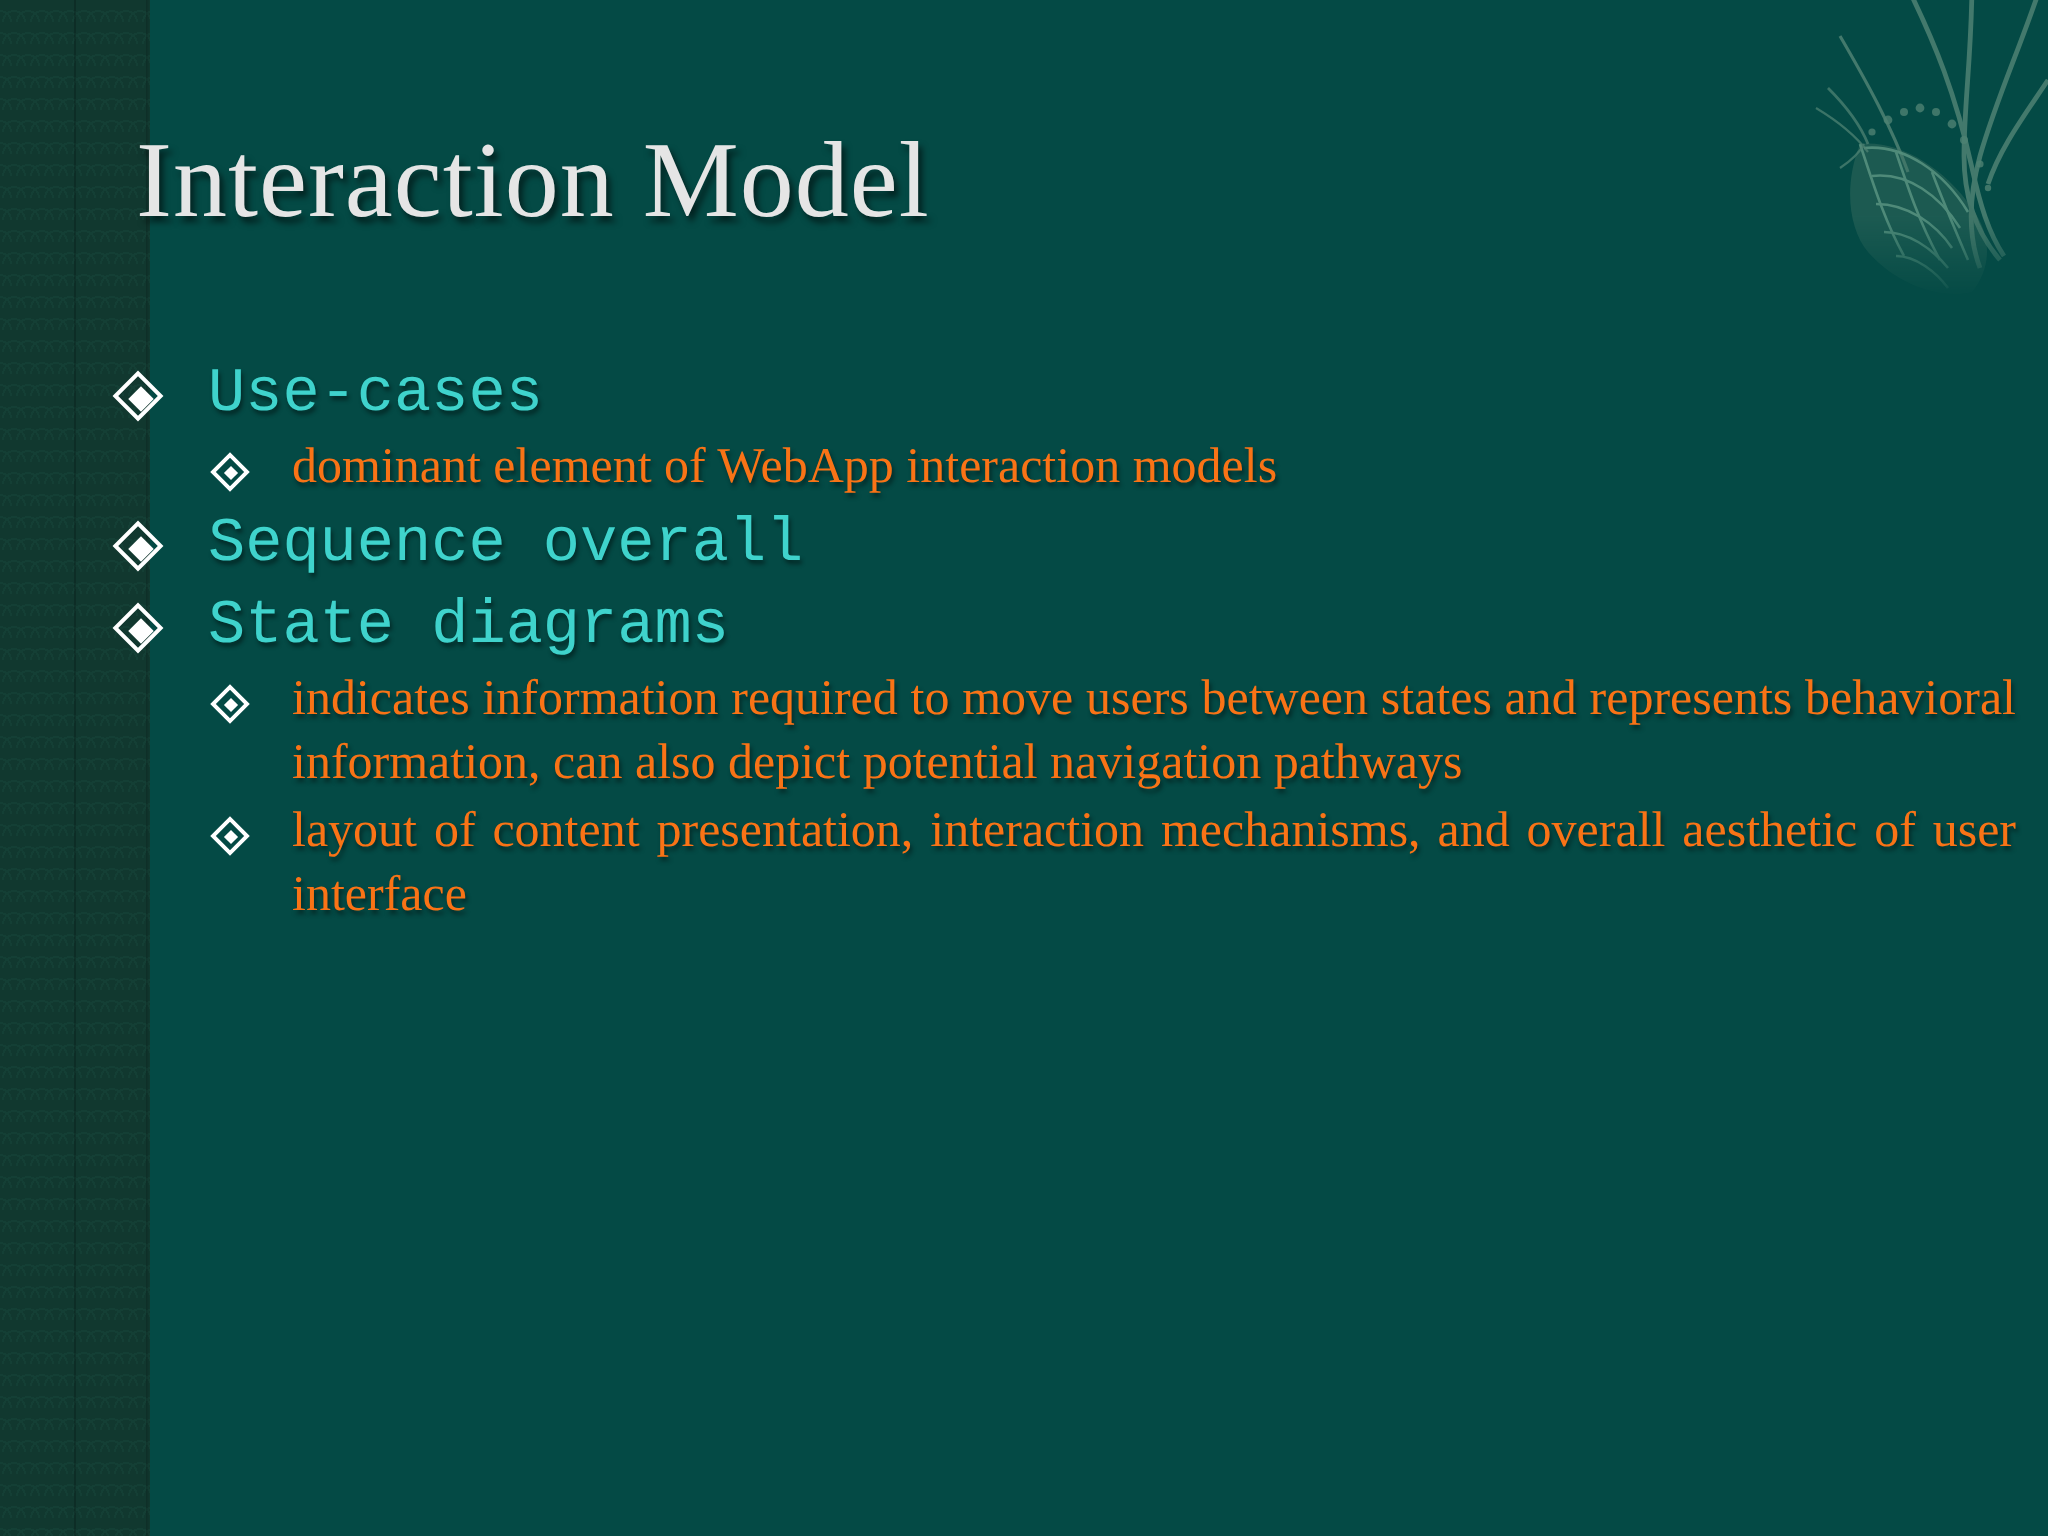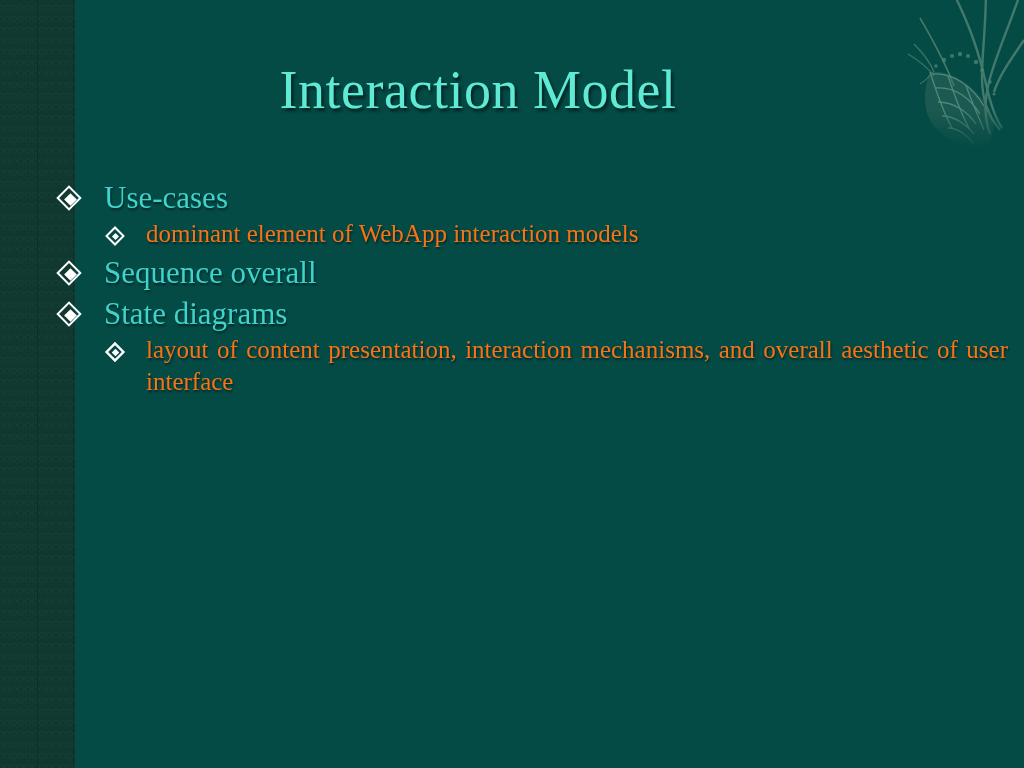--- a/index.html
+++ b/index.html
@@ -55,42 +55,42 @@
     pointer-events:none;
   }
 
   
   #title {
     position:absolute;
     left:68px; top:62px;
     width:820px;
     font-size:54px;
     line-height:1.05;
-    color:#5eead4;
+    color:#e5e5e5;
     text-shadow:2px 3px 3px rgba(0,0,0,.55);
     letter-spacing:.5px;
     white-space:nowrap;
-    text-align:center;
   }
 
   
   #content {
     position:absolute;
     left:60px; top:178px;
     width:948px;
   }
 
   .l1 {
     position:relative;
     padding-left:44px;
     color:#3fd3cc;
     font-size:31px;
     line-height:1.26;
     margin-top:2px;
     text-shadow:1px 2px 2px rgba(0,0,0,.45);
+    font-family:Liberation Mono, monospace;
   }
   .l1:first-child { margin-top:0; }
 
   .l2 {
     position:relative;
     margin-left:48px;
     padding-left:38px;
     color:#f97316;
     font-size:25px;
     line-height:1.30;
@@ -227,20 +227,21 @@
           <span class="inner"></span>
       </span>
       <span>State diagrams</span>
     </div>
 
     <div class="l2">
       <span class="bullet">
         <span class="outer"></span>
           <span class="inner"></span>
       </span>
+      <span>indicates information required to move users between states and represents behavioral information, can also depict potential navigation pathways</span>
     </div>
 
 
     <div class="l2">
       <span class="bullet">
         <span class="outer"></span>
           <span class="inner"></span>
       </span>
       <span>layout of content presentation, interaction mechanisms, and overall aesthetic of user interface</span>
     </div>

